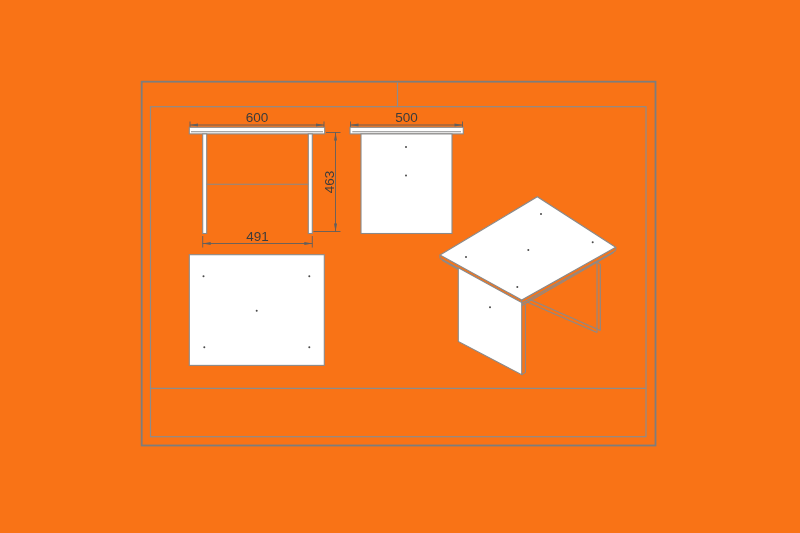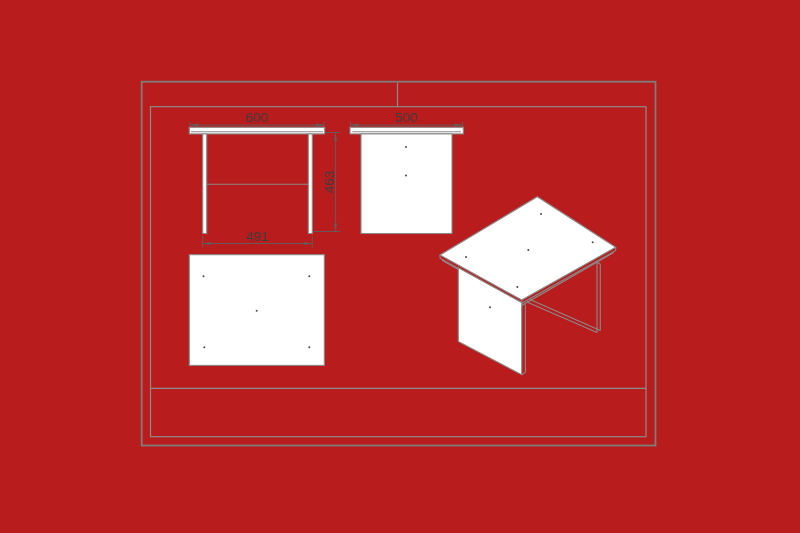--- a/index.html
+++ b/index.html
@@ -8,21 +8,21 @@
     background: #ffffff;
     width: 800px;
     height: 533px;
     overflow: hidden;
     font-family: "Liberation Sans", sans-serif;
   }
   #stage {
     position: relative;
     width: 800px;
     height: 533px;
-    background: #b91c1c;
+    background: #f97316;
   }
   svg { display: block; }
   .frame-line   { stroke: #7d7d7d; fill: none; }
   .inner-line   { stroke: #8c8c8c; fill: none; }
   .furn-line    { stroke: #8a8a8a; fill: none; stroke-width: 1.1; }
   .furn-fill    { stroke: #8a8a8a; fill: #ffffff; stroke-width: 1.1; }
   .dim-line     { stroke: #5f5f5f; fill: none; stroke-width: 0.9; }
   .dim-arrow    { fill: #5f5f5f; stroke: none; }
   .dim-text {
     fill: #3c3c3c;

